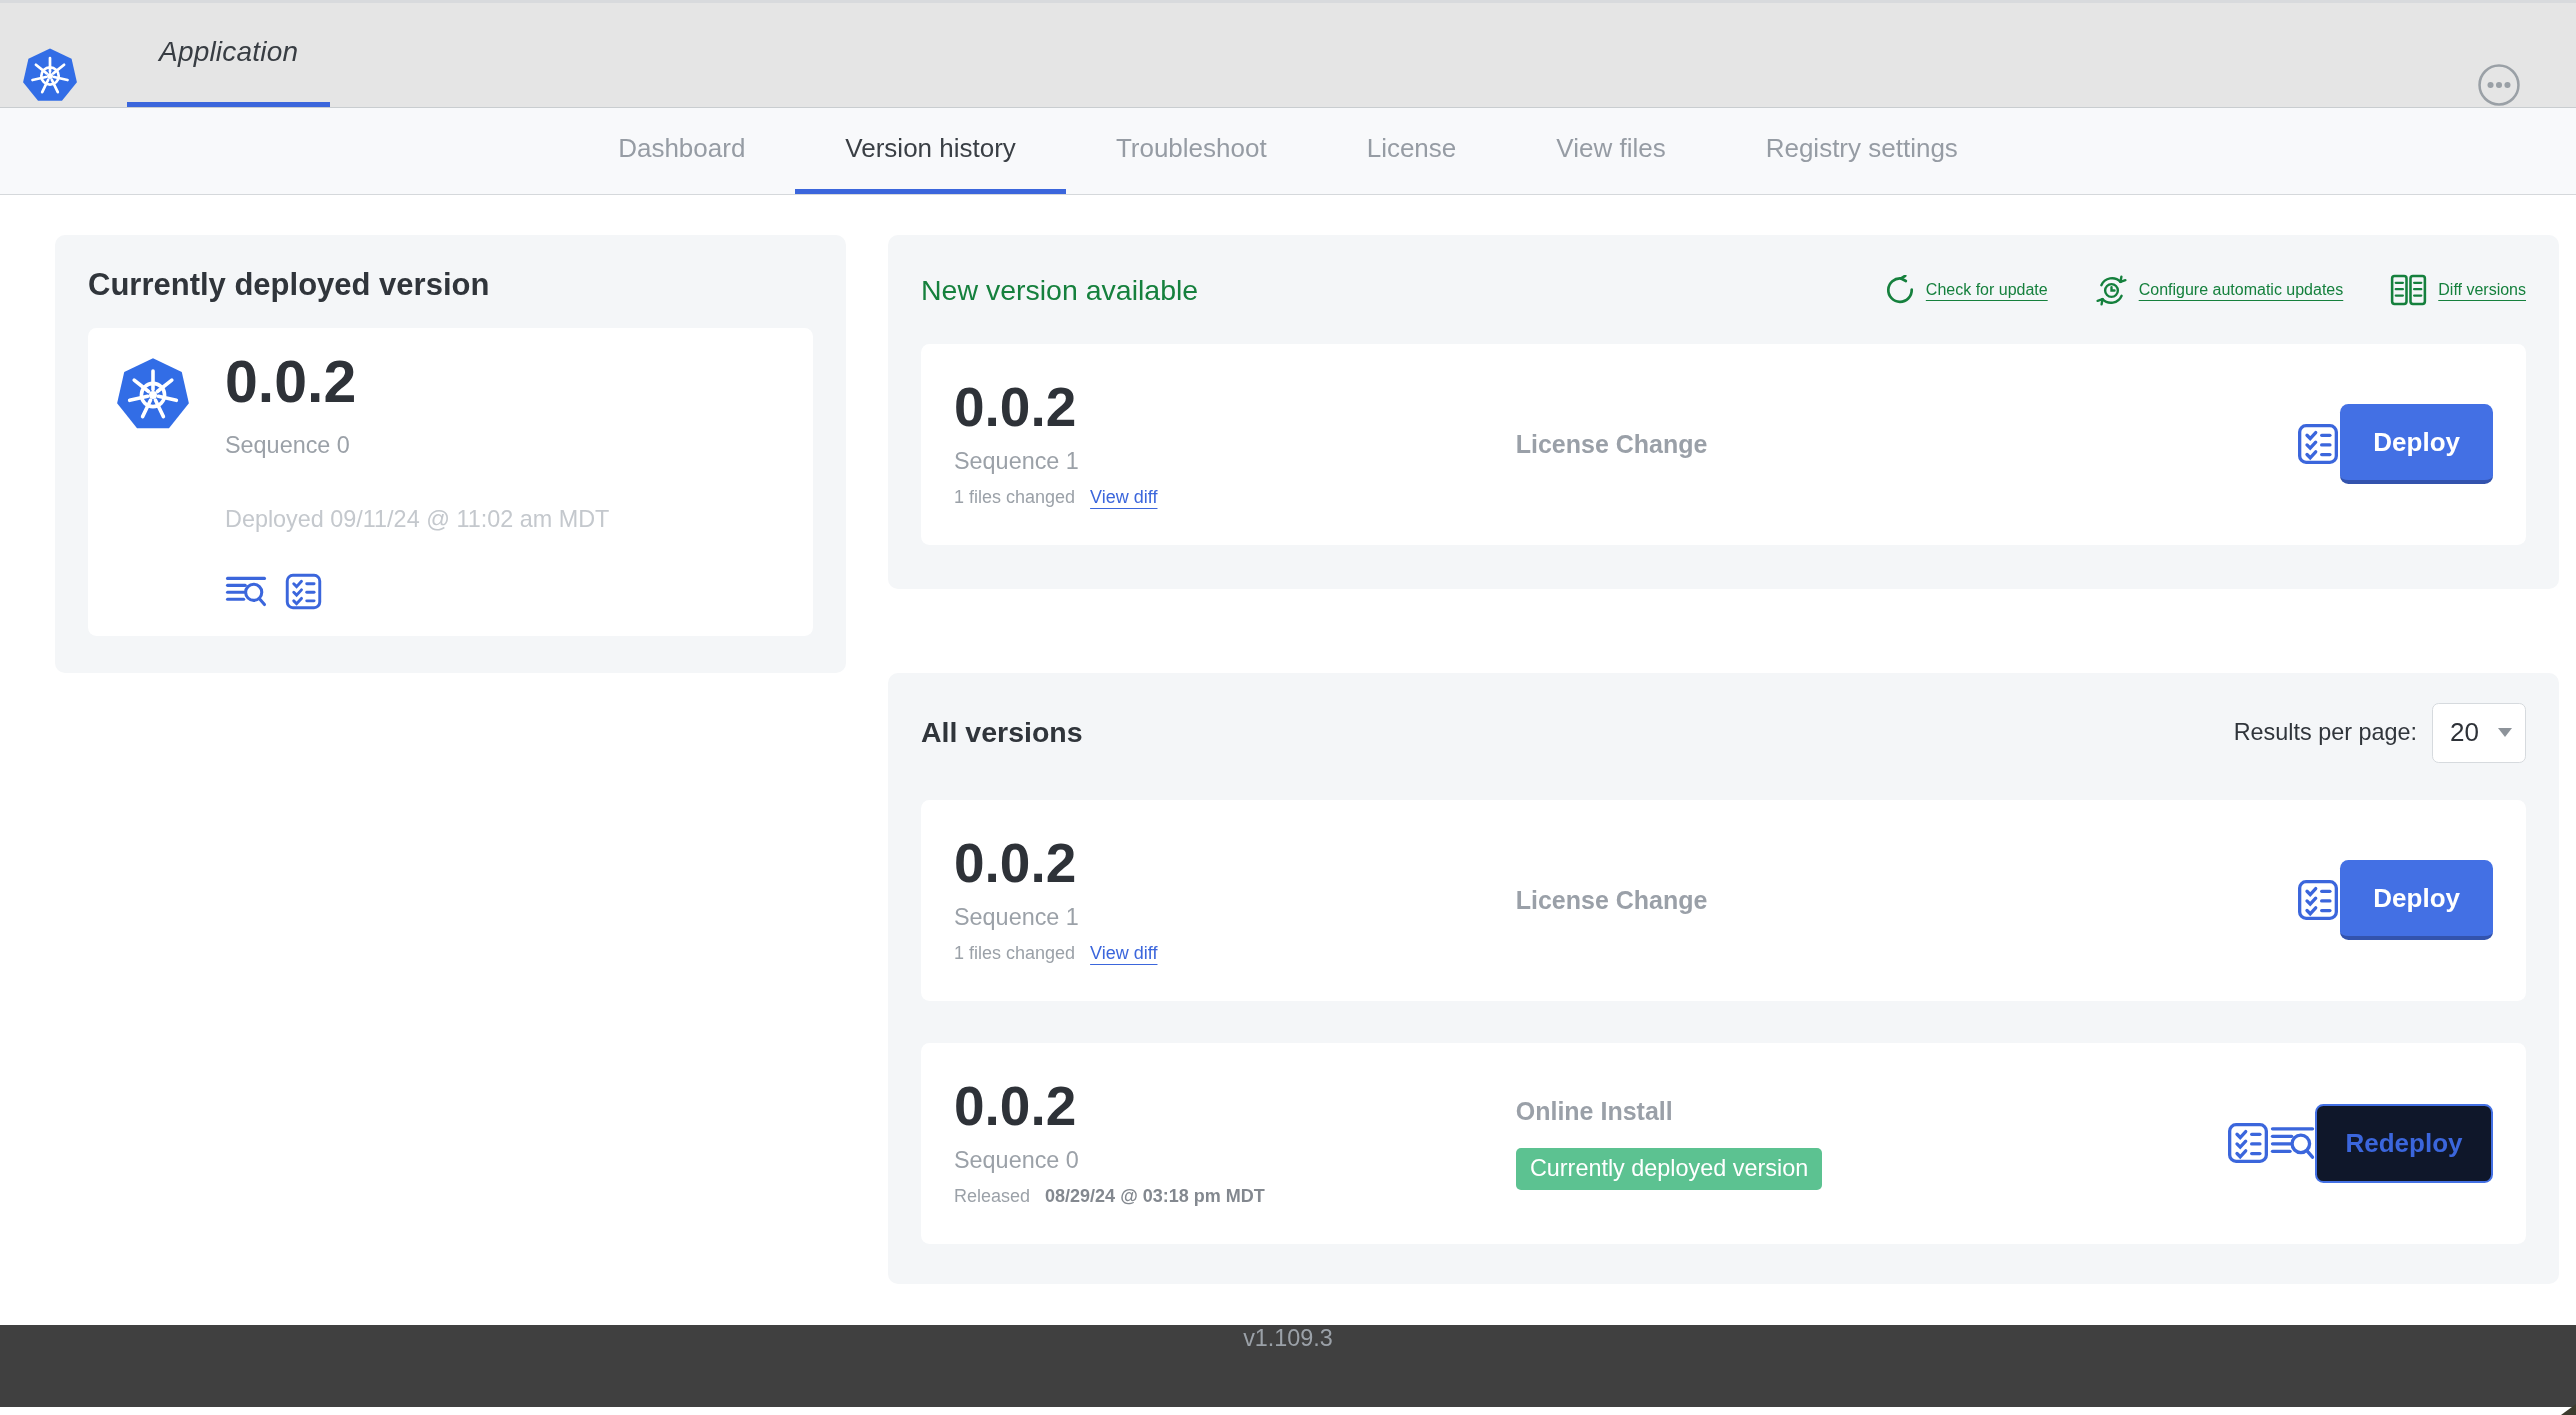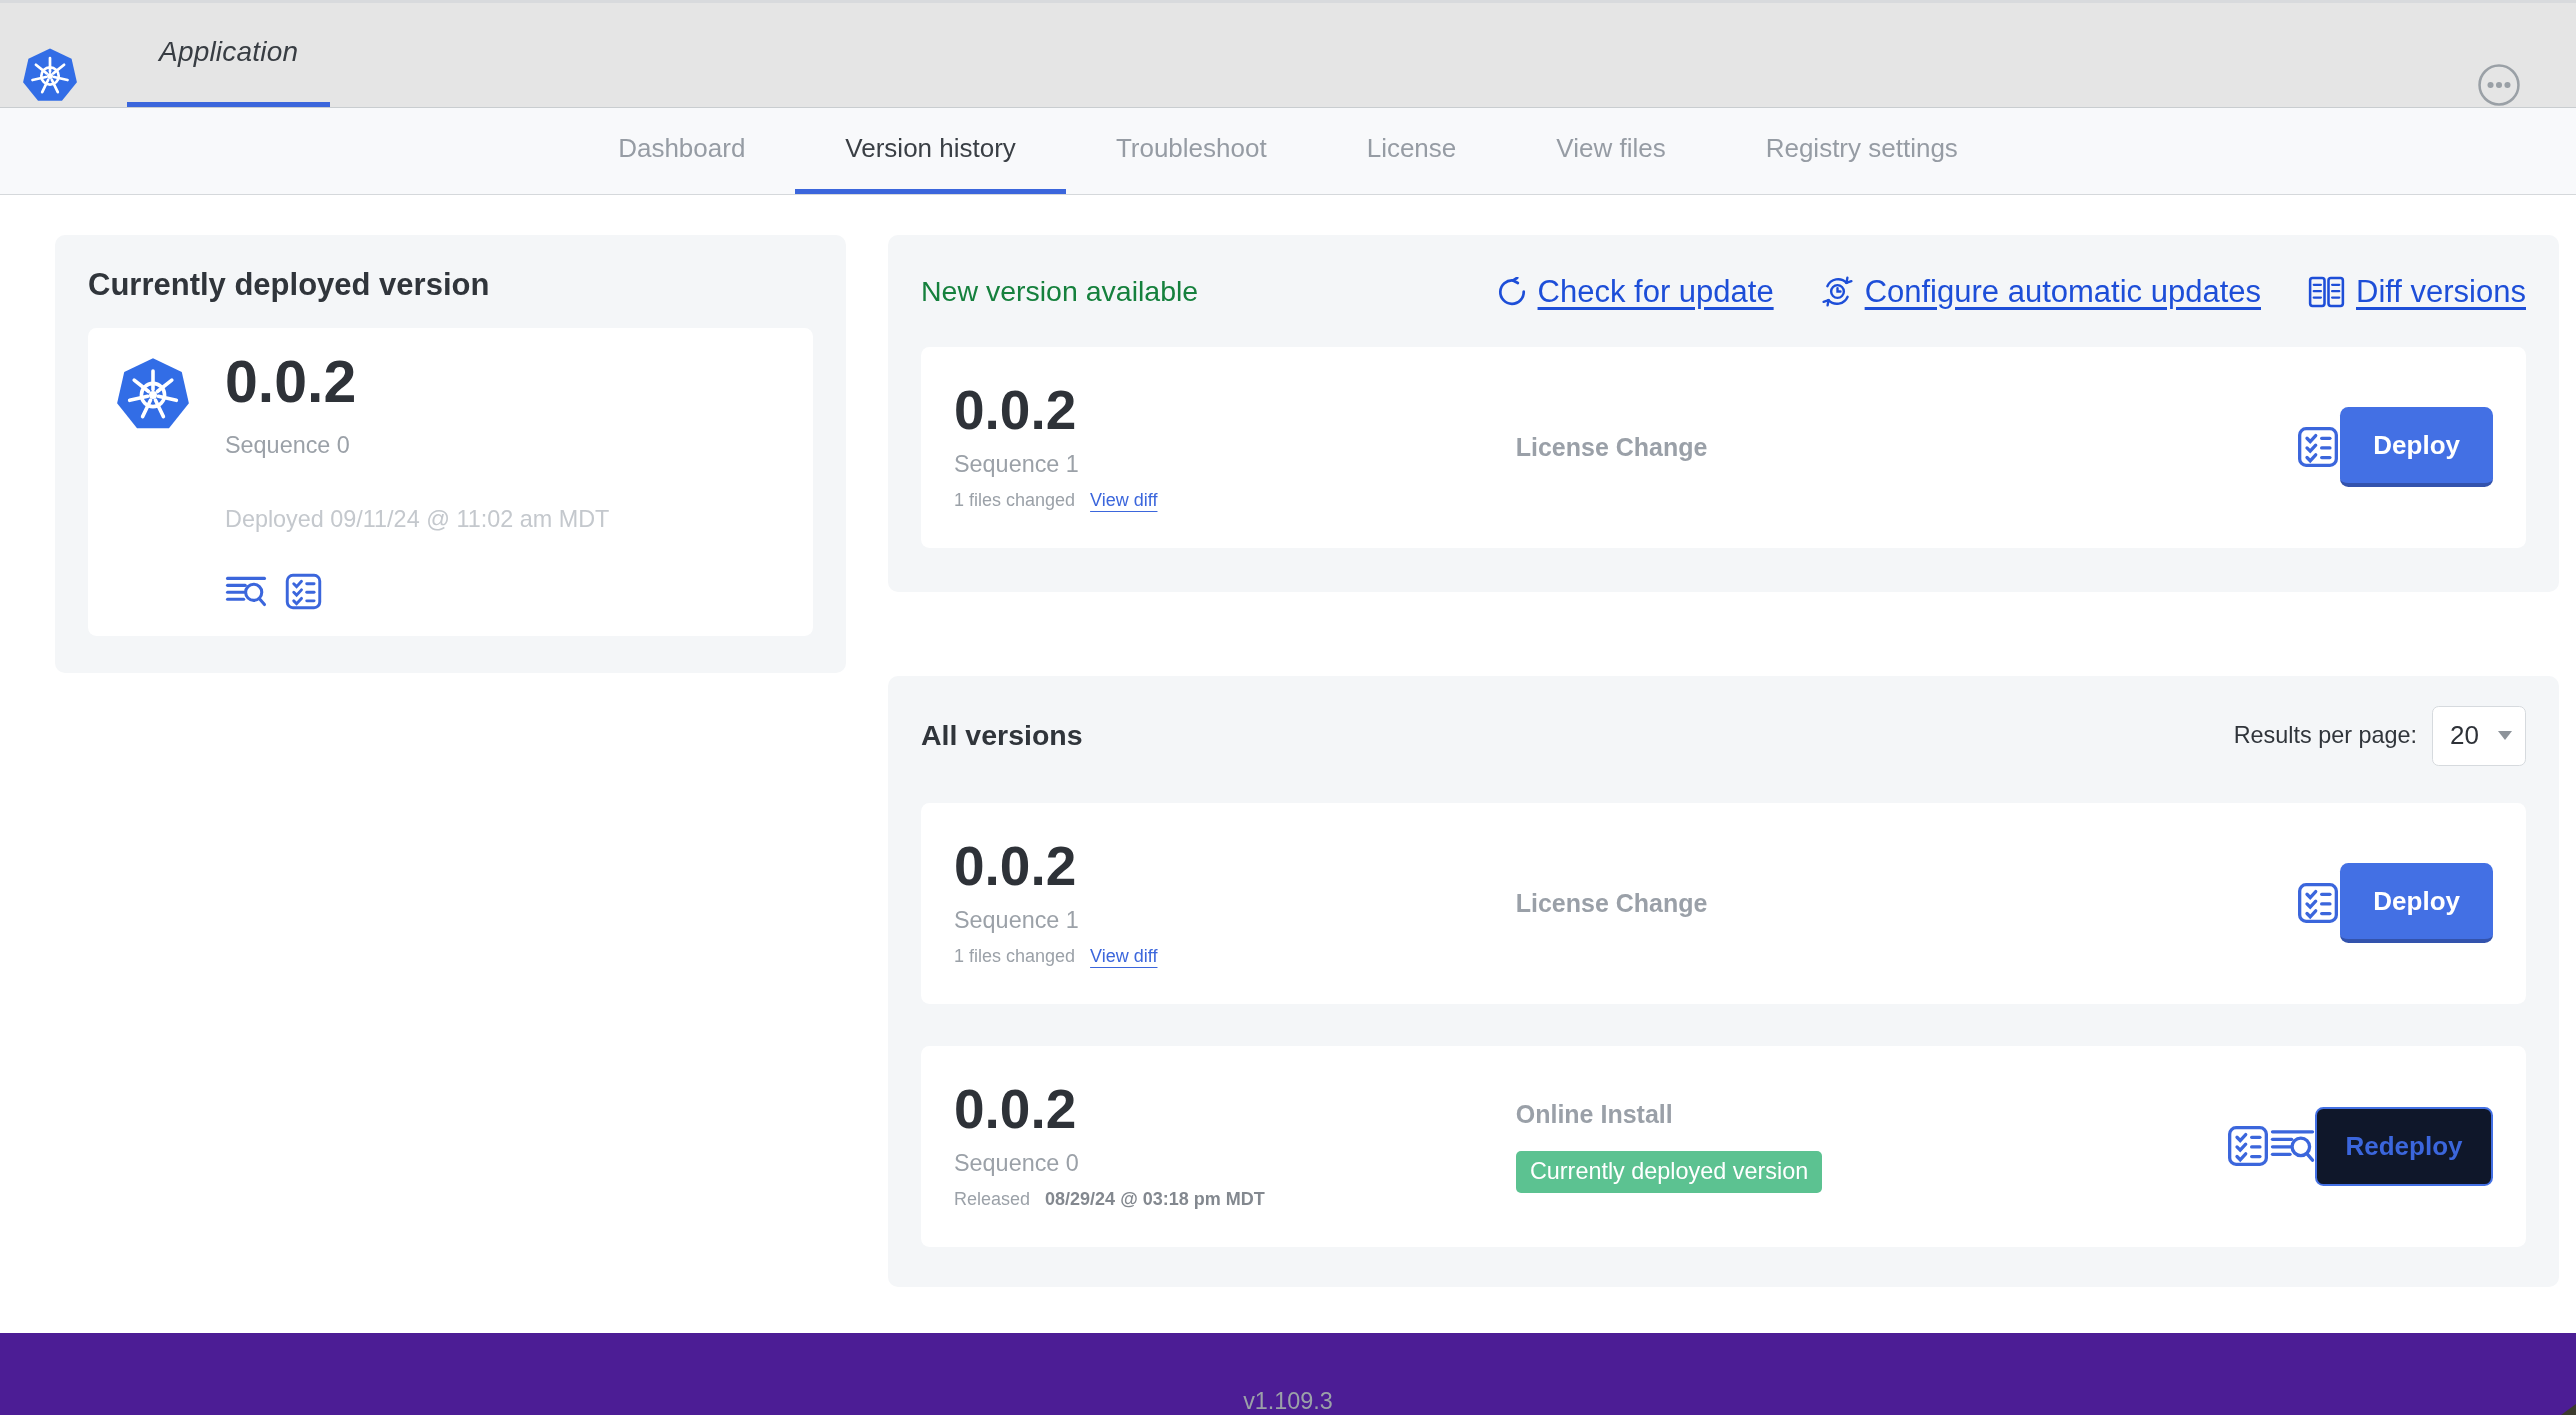--- a/index.html
+++ b/index.html
@@ -38,21 +38,21 @@
   .icon-row { margin-top:39px; display:flex; align-items:center; gap:17px; color:#3b66dc; }
   .icon-btn { background:none; border:none; color:#3b66dc; cursor:pointer; display:flex; align-items:center; }
   .icon-btn svg { display:block; }
 
   
   .right-col { flex:1 1 auto; }
   .card-a { padding:39px 33px 44px; }
   .card-head { display:flex; align-items:center; }
   .nv-title { font-size:28.5px; font-weight:500; color:#15803d; }
   .head-links { margin-left:auto; display:flex; align-items:center; gap:47px; }
-  .hlink { display:flex; align-items:center; gap:11px; color:#1d4ed8; font-size:31px; font-weight:500; text-decoration:none; cursor:pointer; }
+  .hlink { display:flex; align-items:center; gap:11px; color:#15803d; font-size:16px; font-weight:500; text-decoration:none; cursor:pointer; }
   .hlink .lbl { text-decoration:underline; text-underline-offset:5px; }
   .hlink svg { flex:0 0 auto; }
 
   .vrow { margin-top:37px; background:#fff; border-radius:8.4px; min-height:201px; padding:30px 33px; display:flex; align-items:center; }
   .vrow-left { width:36.5%; flex:0 0 auto; }
   .ver-row { font-size:55px; font-weight:700; line-height:1; color:#2e3238; }
   .meta { font-size:23.4px; color:#9ba1a8; margin-top:13.4px; }
   .files-line { display:flex; align-items:baseline; gap:15px; margin-top:11.7px; font-size:18px; color:#9ba1a8; }
   .view-diff { color:#3b66dc; text-decoration:underline; text-underline-offset:5px; cursor:pointer; }
   .vrow-mid { flex:1 1 auto; }
@@ -64,21 +64,21 @@
 
   .card-b { margin-top:84px; padding:30px 33px 40px; }
   .av-title { font-size:28.5px; font-weight:600; color:#30353b; }
   .pp { margin-left:auto; display:flex; align-items:center; }
   .pp-label { font-size:23.4px; color:#30353b; }
   .select-box { margin-left:15px; width:94px; height:60px; background:#fff; border:1.7px solid #d6dade; border-radius:6.7px; display:flex; align-items:center; justify-content:space-between; padding:0 13.4px 0 17px; font-size:26px; color:#2e3238; cursor:pointer; }
   .chev { width:0; height:0; border-left:7.5px solid transparent; border-right:7.5px solid transparent; border-top:9.2px solid #8d939a; }
   .rel-date { font-weight:700; color:#83888f; }
 
   
-  .footer { position:absolute; left:0; bottom:0; width:100%; height:82px; background:#4c1d95; display:flex; align-items:flex-end; justify-content:center; }
+  .footer { position:absolute; left:0; bottom:8px; width:100%; height:82px; background:#404040; display:flex; align-items:flex-start; justify-content:center; }
   .footer span { font-size:23.4px; color:#9ba1a8; }
   .corner { position:absolute; right:0; bottom:0; width:15px; height:11px; background:#3c3b2e; clip-path:polygon(100% 0, 100% 100%, 0 100%); }
 
   .hidden-defs { position:absolute; width:0; height:0; overflow:hidden; }
 </style>
 </head>
 <body>
 
 <svg class="hidden-defs" xmlns="http://www.w3.org/2000/svg">
   <defs>

